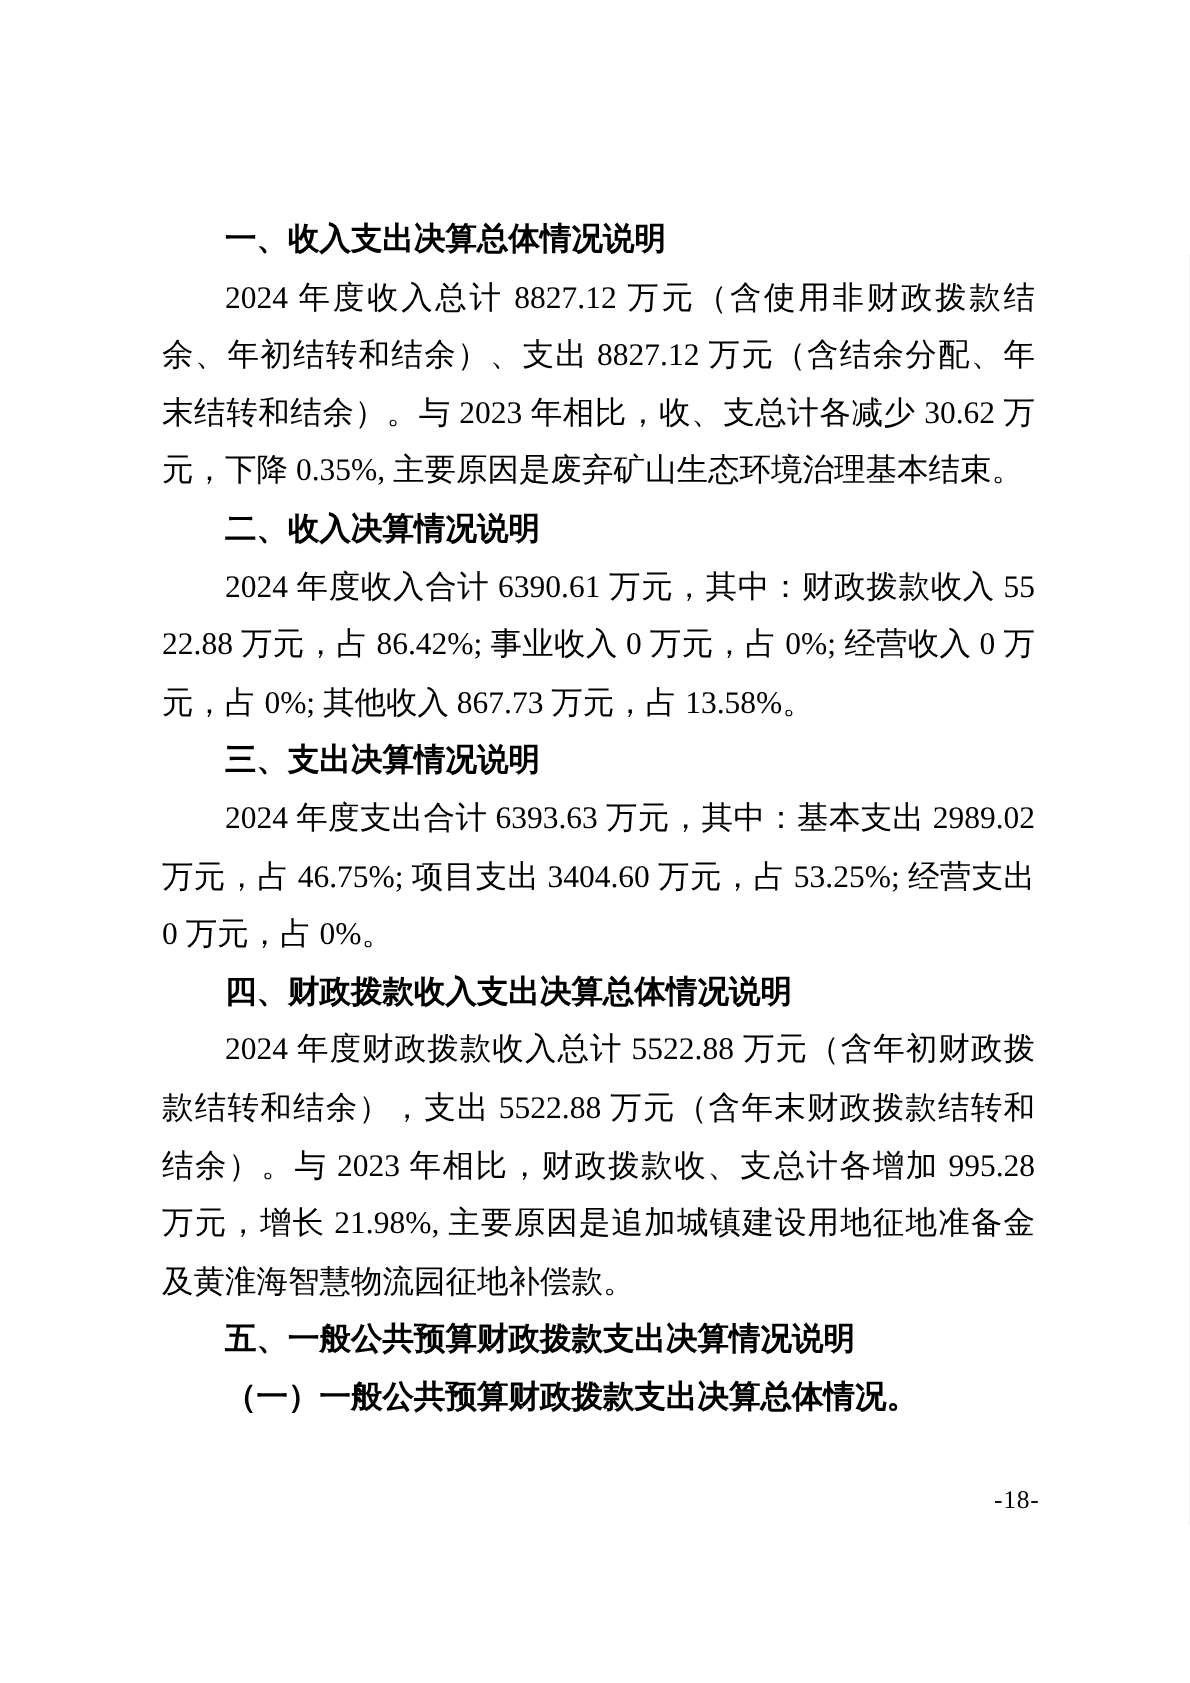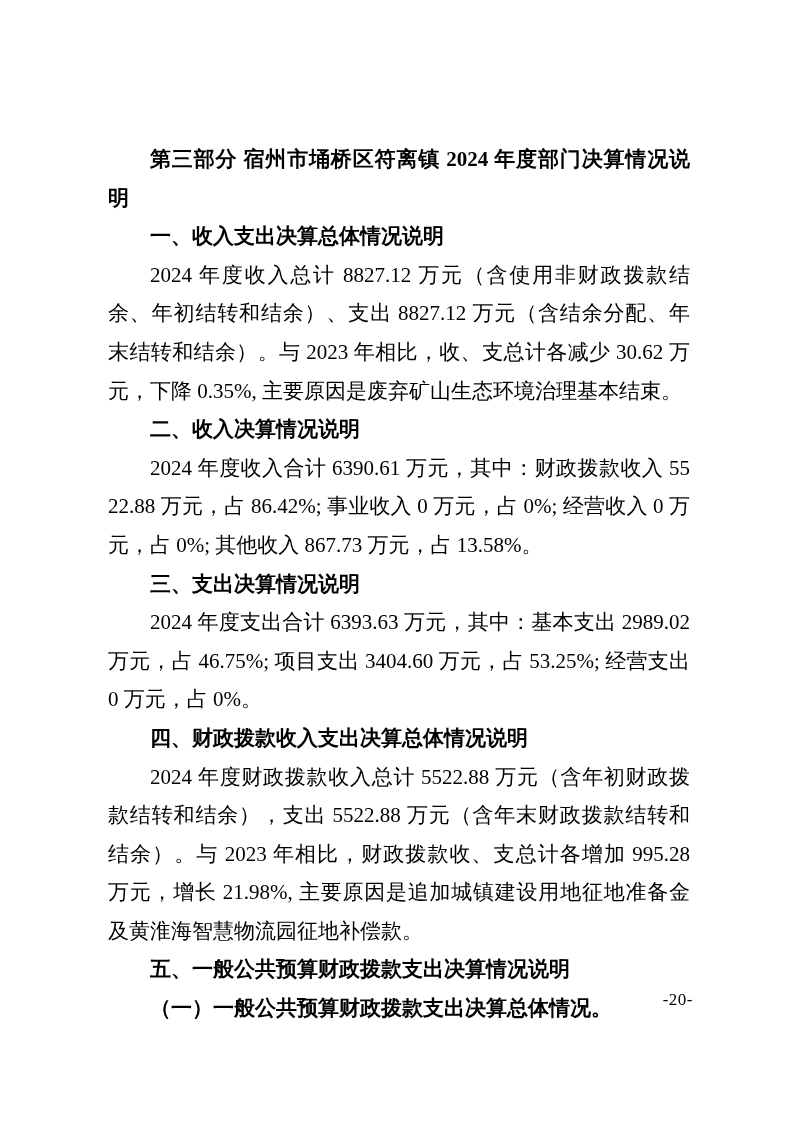--- a/index.html
+++ b/index.html
@@ -44,17 +44,16 @@
     line-height: 24px;
     letter-spacing: 0.5px;
     font-family: "Liberation Serif", "DejaVu Serif", serif;
   }
 </style>
 </head>
 <body>
 
 <div class="page">
   <div class="content">
-    <p class="title">第三部分 宿州市埇桥区符离镇 2024 年度部门决算情况说明</p>
     <span><p class="heading">一、收入支出决算总体情况说明</p><p class="paragraph">2024 年度收入总计 8827.12 万元（含使用非财政拨款结余、年初结转和结余）、支出 8827.12 万元（含结余分配、年末结转和结余）。与 2023 年相比，收、支总计各减少 30.62 万元，下降 0.35%, 主要原因是废弃矿山生态环境治理基本结束。</p><p class="heading">二、收入决算情况说明</p><p class="paragraph">2024 年度收入合计 6390.61 万元，其中：财政拨款收入 5522.88 万元，占 86.42%; 事业收入 0 万元，占 0%; 经营收入 0 万元，占 0%; 其他收入 867.73 万元，占 13.58%。</p><p class="heading">三、支出决算情况说明</p><p class="paragraph">2024 年度支出合计 6393.63 万元，其中：基本支出 2989.02 万元，占 46.75%; 项目支出 3404.60 万元，占 53.25%; 经营支出 0 万元，占 0%。</p><p class="heading">四、财政拨款收入支出决算总体情况说明</p><p class="paragraph">2024 年度财政拨款收入总计 5522.88 万元（含年初财政拨款结转和结余），支出 5522.88 万元（含年末财政拨款结转和结余）。与 2023 年相比，财政拨款收、支总计各增加 995.28 万元，增长 21.98%, 主要原因是追加城镇建设用地征地准备金及黄淮海智慧物流园征地补偿款。</p><p class="heading">五、一般公共预算财政拨款支出决算情况说明</p><p class="subheading">（一）一般公共预算财政拨款支出决算总体情况。</p></span>
   </div>
-  <div class="page-number">-20-</div>
+  <div class="page-number">-18-</div>
 </div>
 
 </body></html>

